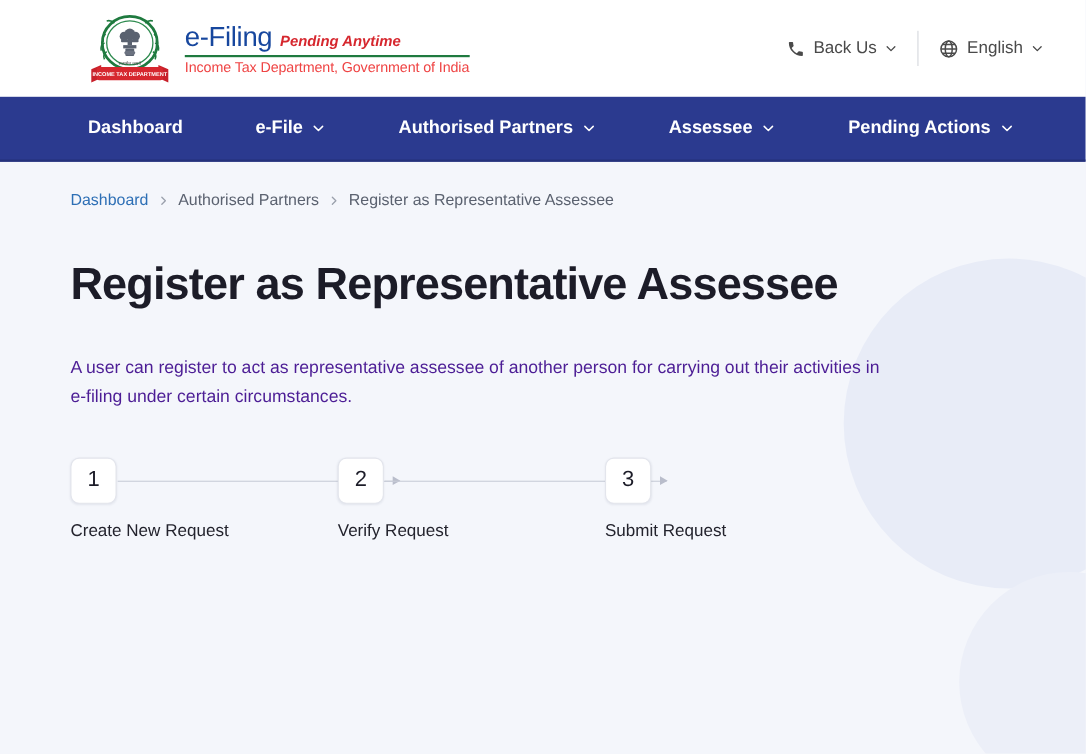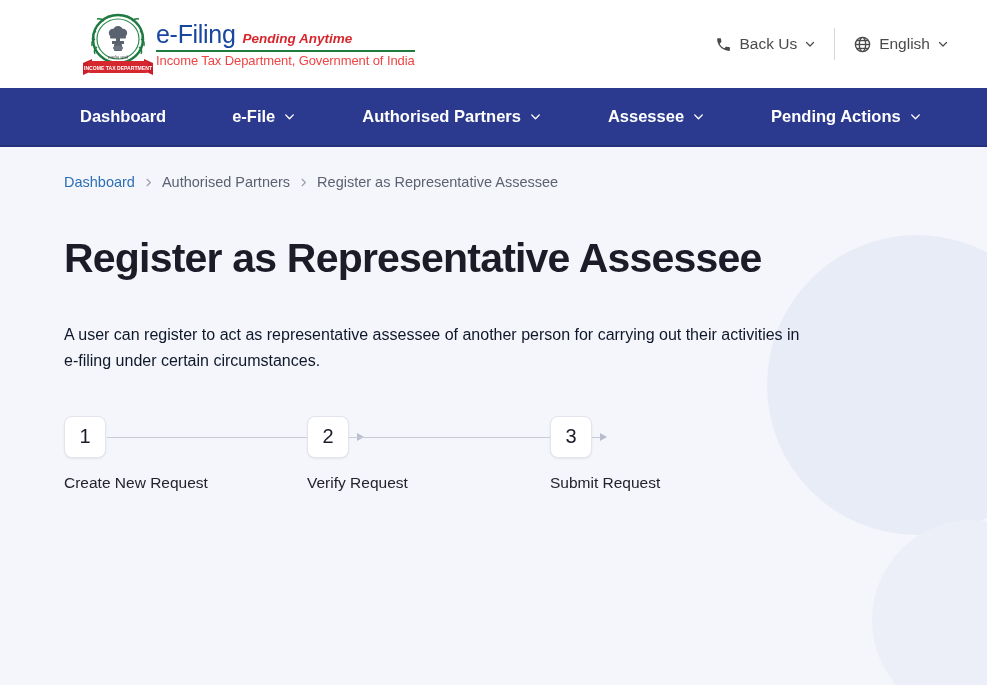--- a/index.html
+++ b/index.html
@@ -51,20 +51,21 @@
     height: 88px;
     background: #ffffff;
     display: flex;
     align-items: center;
     padding: 0 20px 0 80px;
   }
 
   .brand {
     display: flex;
     align-items: center;
+    gap: 12px;
   }
 
   .emblem {
     width: 76px;
     height: 66px;
     flex: 0 0 auto;
   }
 
   .brand-text { line-height: 1; }
 
@@ -174,21 +175,21 @@
     font-size: 41px;
     font-weight: bold;
     color: #1c1c28;
     letter-spacing: -0.8px;
   }
 
   .page-desc {
     margin-top: 40px;
     font-size: 16px;
     line-height: 1.62;
-    color: #0f172a;
+    color: #4c1d95;
     max-width: 745px;
   }
 
   
   .stepper {
     margin-top: 42px;
     position: relative;
     width: 620px;
     height: 42px;
   }

